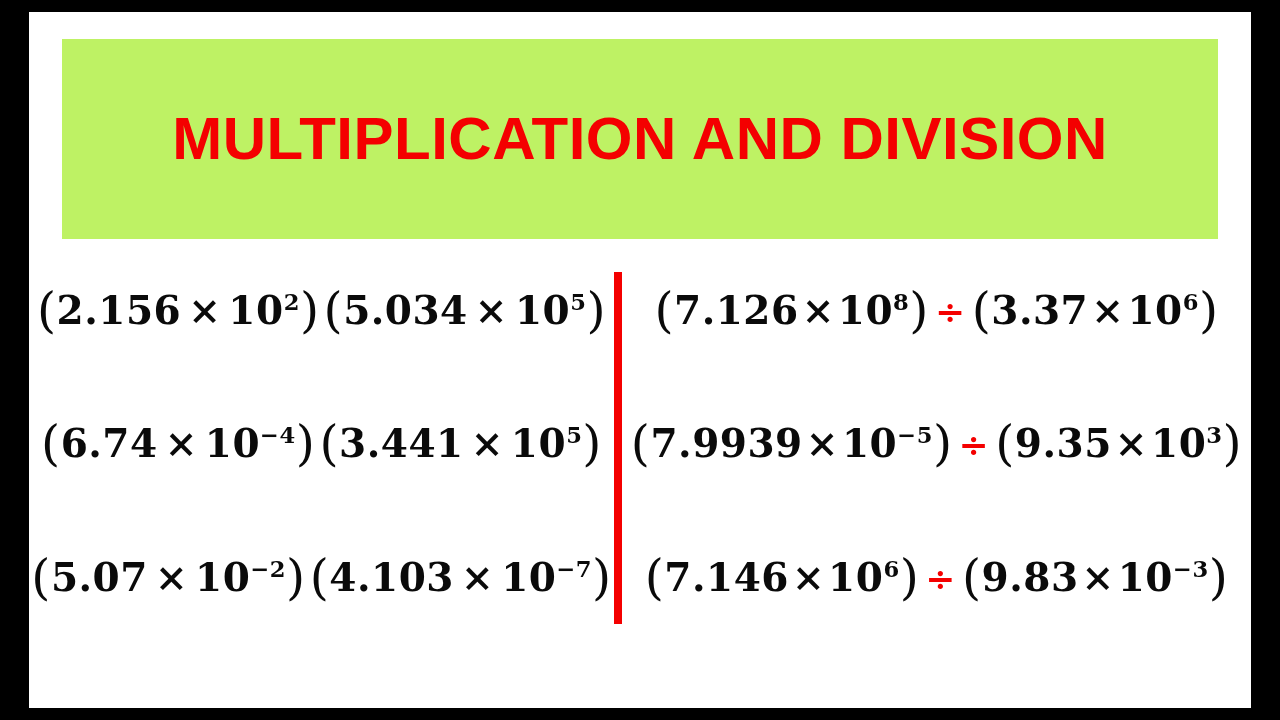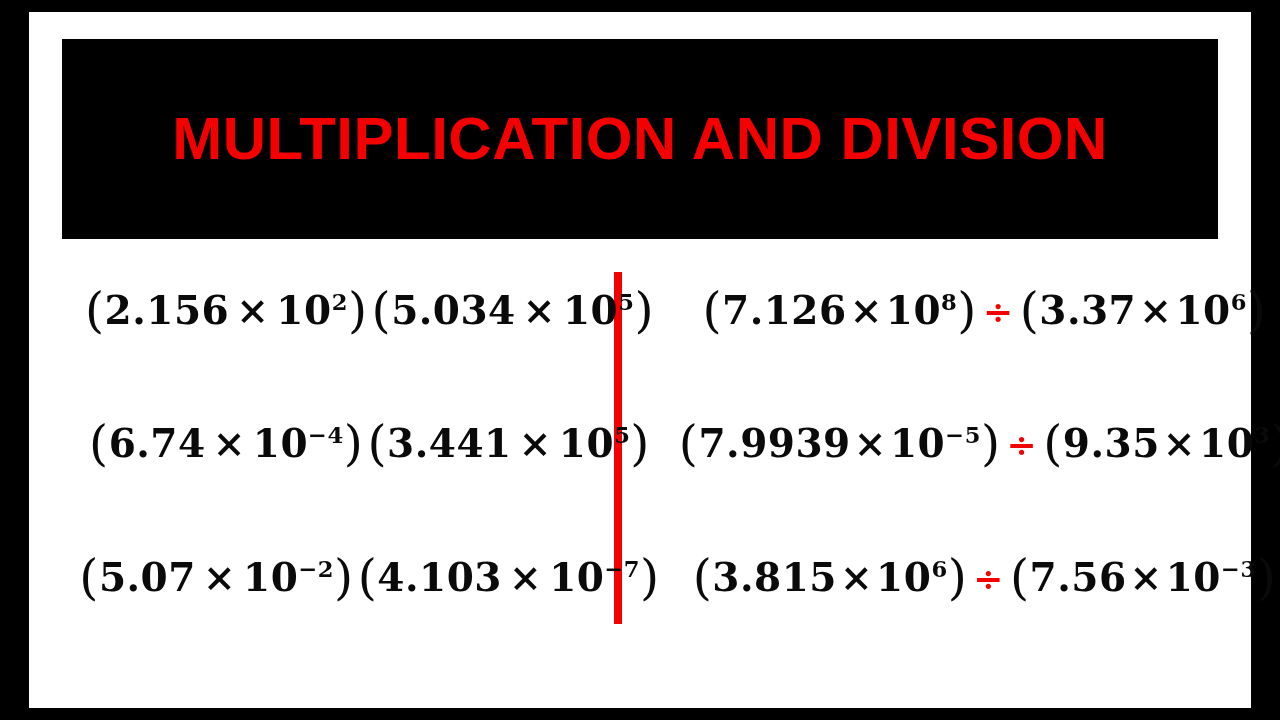--- a/index.html
+++ b/index.html
@@ -21,21 +21,21 @@
     height: 696px;
     background: #ffffff;
     box-sizing: border-box;
   }
   .title-band {
     position: absolute;
     left: 33px;
     top: 27px;
     width: 1156px;
     height: 200px;
-    background: #000000;
+    background: #bef264;
     display: flex;
     flex-direction: column;
     align-items: center;
     justify-content: center;
   }
   .title-line {
     color: #f40000;
     font-family: "Liberation Sans", sans-serif;
     font-weight: bold;
     font-size: 60px;
@@ -59,21 +59,20 @@
     height: 352px;
     background: #f40000;
   }
   .col {
     position: absolute;
     top: 0;
     height: 400px;
     display: flex;
     flex-direction: column;
     justify-content: flex-start;
-    padding-left: 48px;
   }
   .col-left {
     left: 0;
     width: 585px;
   }
   .col-right {
     left: 593px;
     width: 629px;
   }
   .row {
@@ -147,20 +146,20 @@
 
       <div class="row">
         <span class="expr"><span class="paren">(</span><span>7.126</span><span class="times">×</span><span>10</span><sup>8</sup><span class="paren">)</span><span class="divsym">÷</span><span class="paren">(</span><span>3.37</span><span class="times">×</span><span>10</span><sup>6</sup><span class="paren">)</span></span>
       </div>
 
       <div class="row">
         <span class="expr"><span class="paren">(</span><span>7.9939</span><span class="times">×</span><span>10</span><sup>−5</sup><span class="paren">)</span><span class="divsym">÷</span><span class="paren">(</span><span>9.35</span><span class="times">×</span><span>10</span><sup>3</sup><span class="paren">)</span></span>
       </div>
 
       <div class="row">
-        <span class="expr"><span class="paren">(</span><span>3.815</span><span class="times">×</span><span>10</span><sup>6</sup><span class="paren">)</span><span class="divsym">÷</span><span class="paren">(</span><span>7.56</span><span class="times">×</span><span>10</span><sup>−3</sup><span class="paren">)</span></span>
+        <span class="expr"><span class="paren">(</span><span>7.146</span><span class="times">×</span><span>10</span><sup>6</sup><span class="paren">)</span><span class="divsym">÷</span><span class="paren">(</span><span>9.83</span><span class="times">×</span><span>10</span><sup>−3</sup><span class="paren">)</span></span>
       </div>
 
     </div>
 
   </div>
 
 </div>
 
 </body></html>

